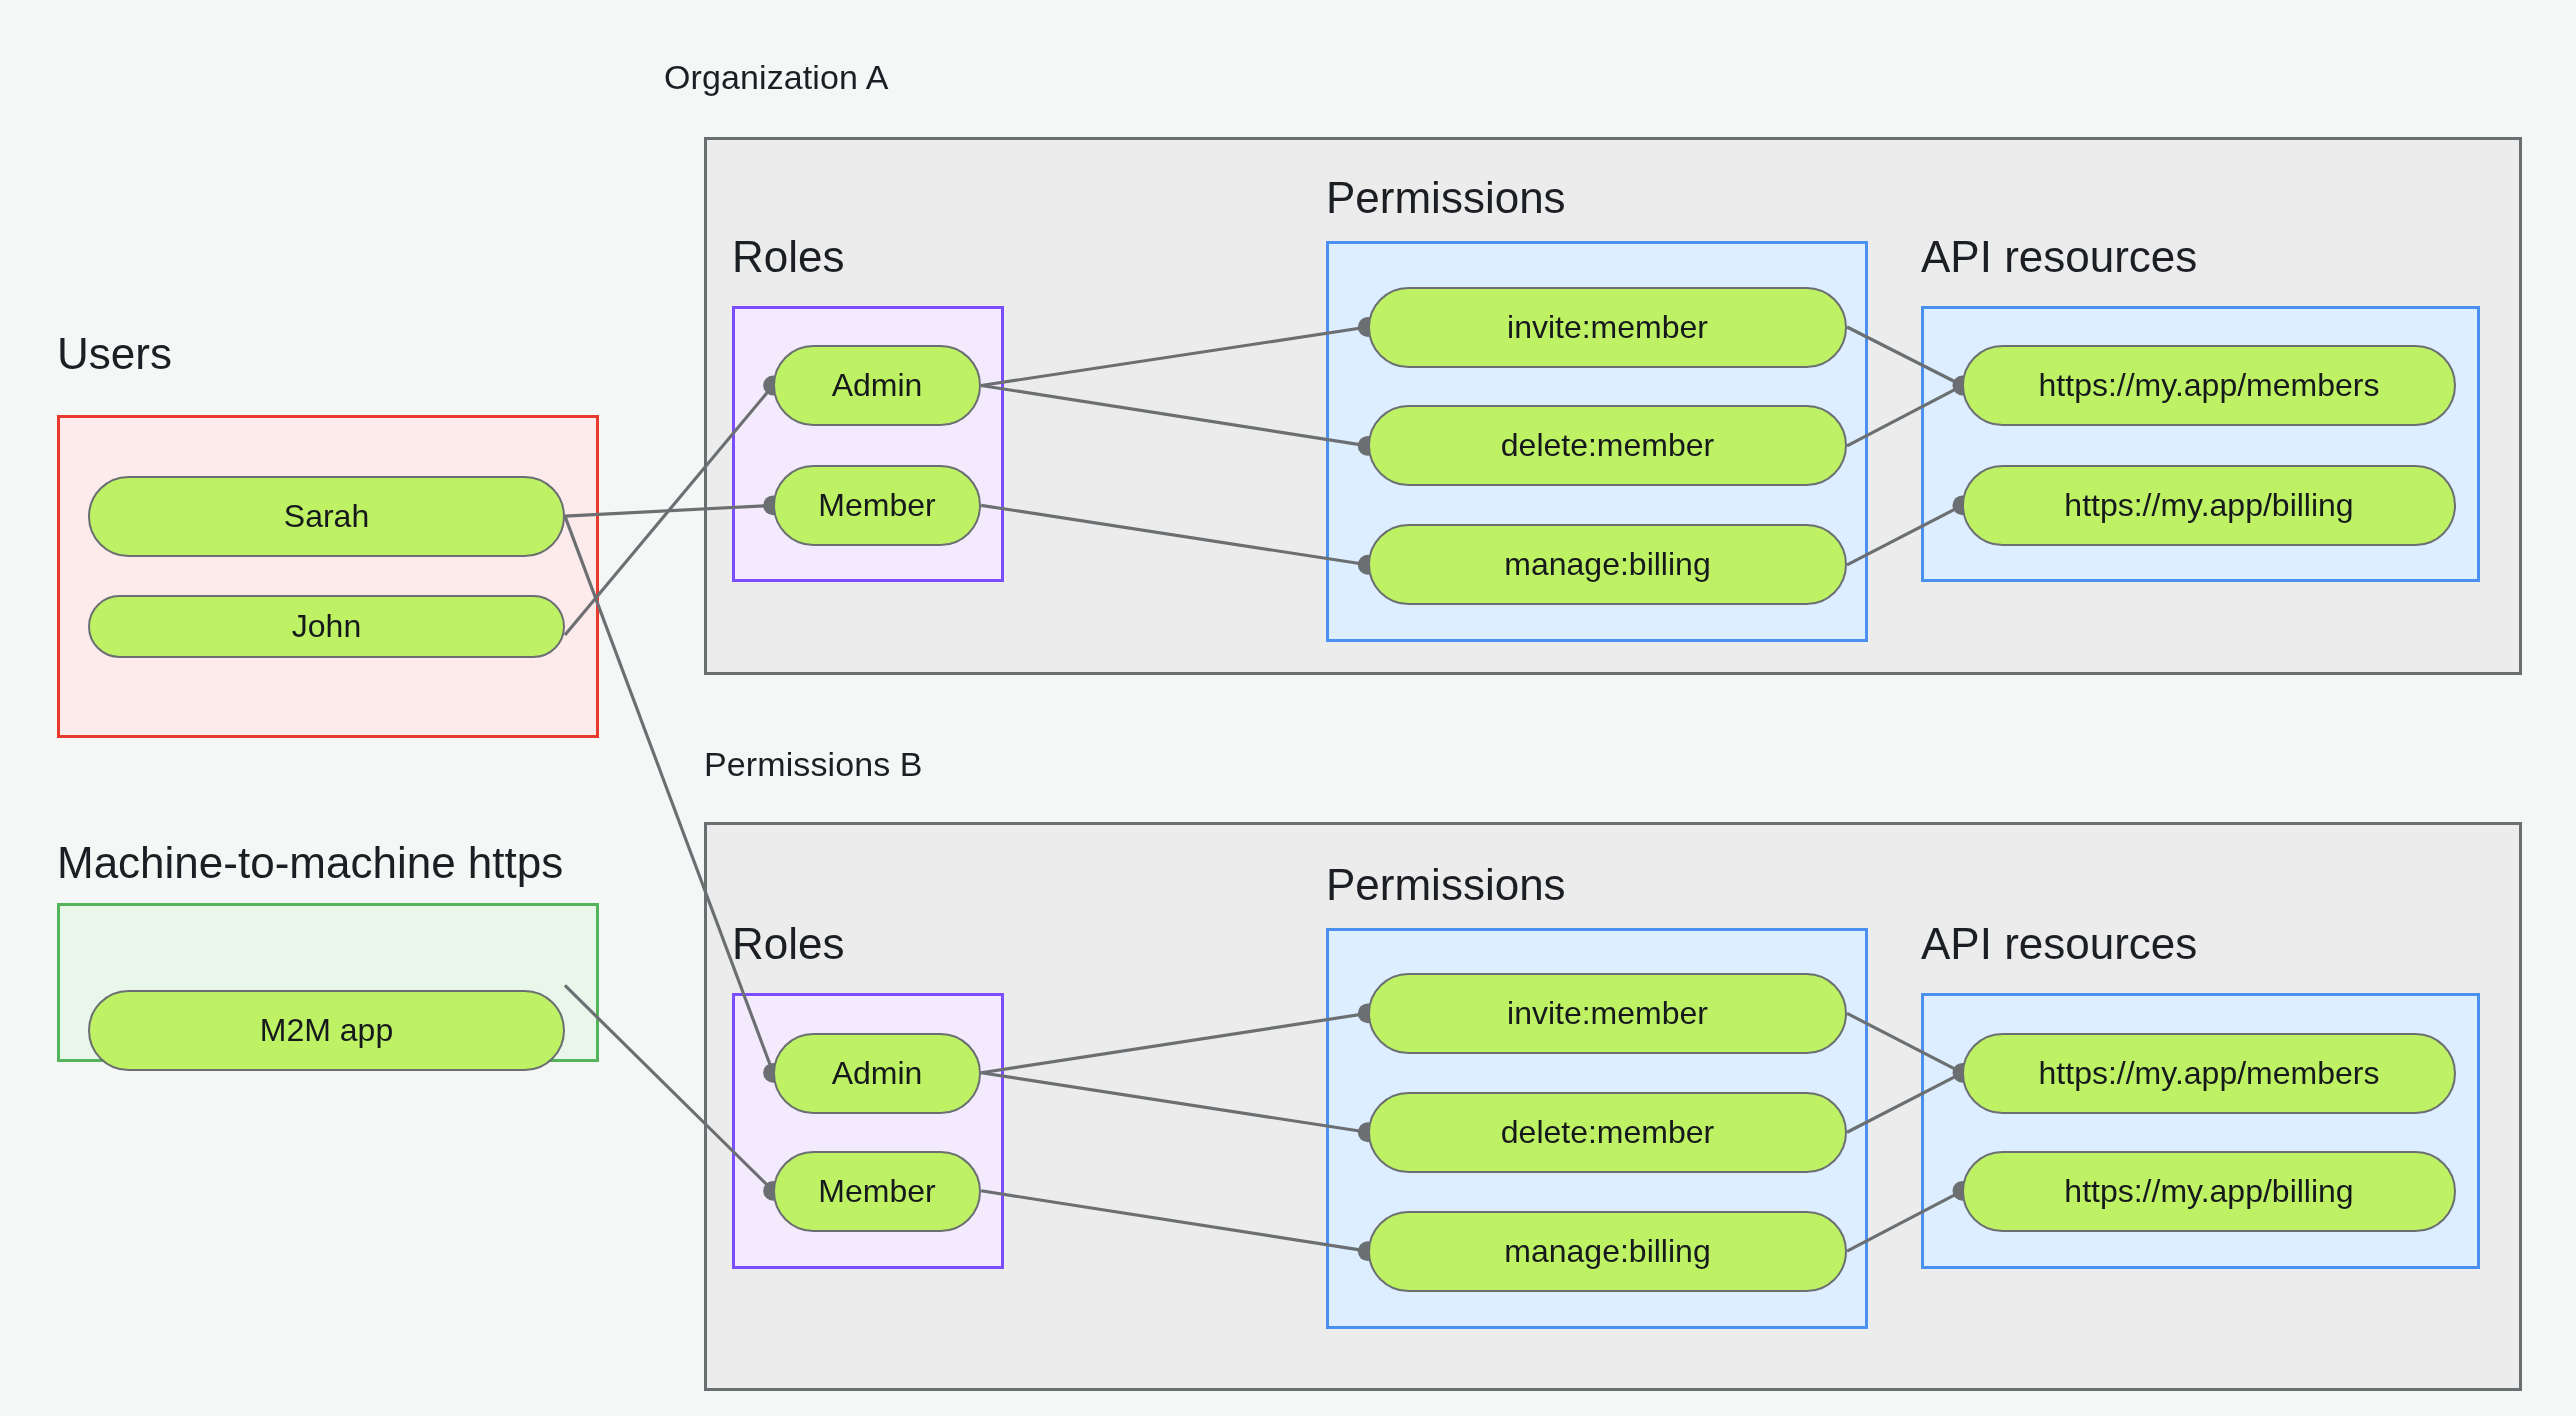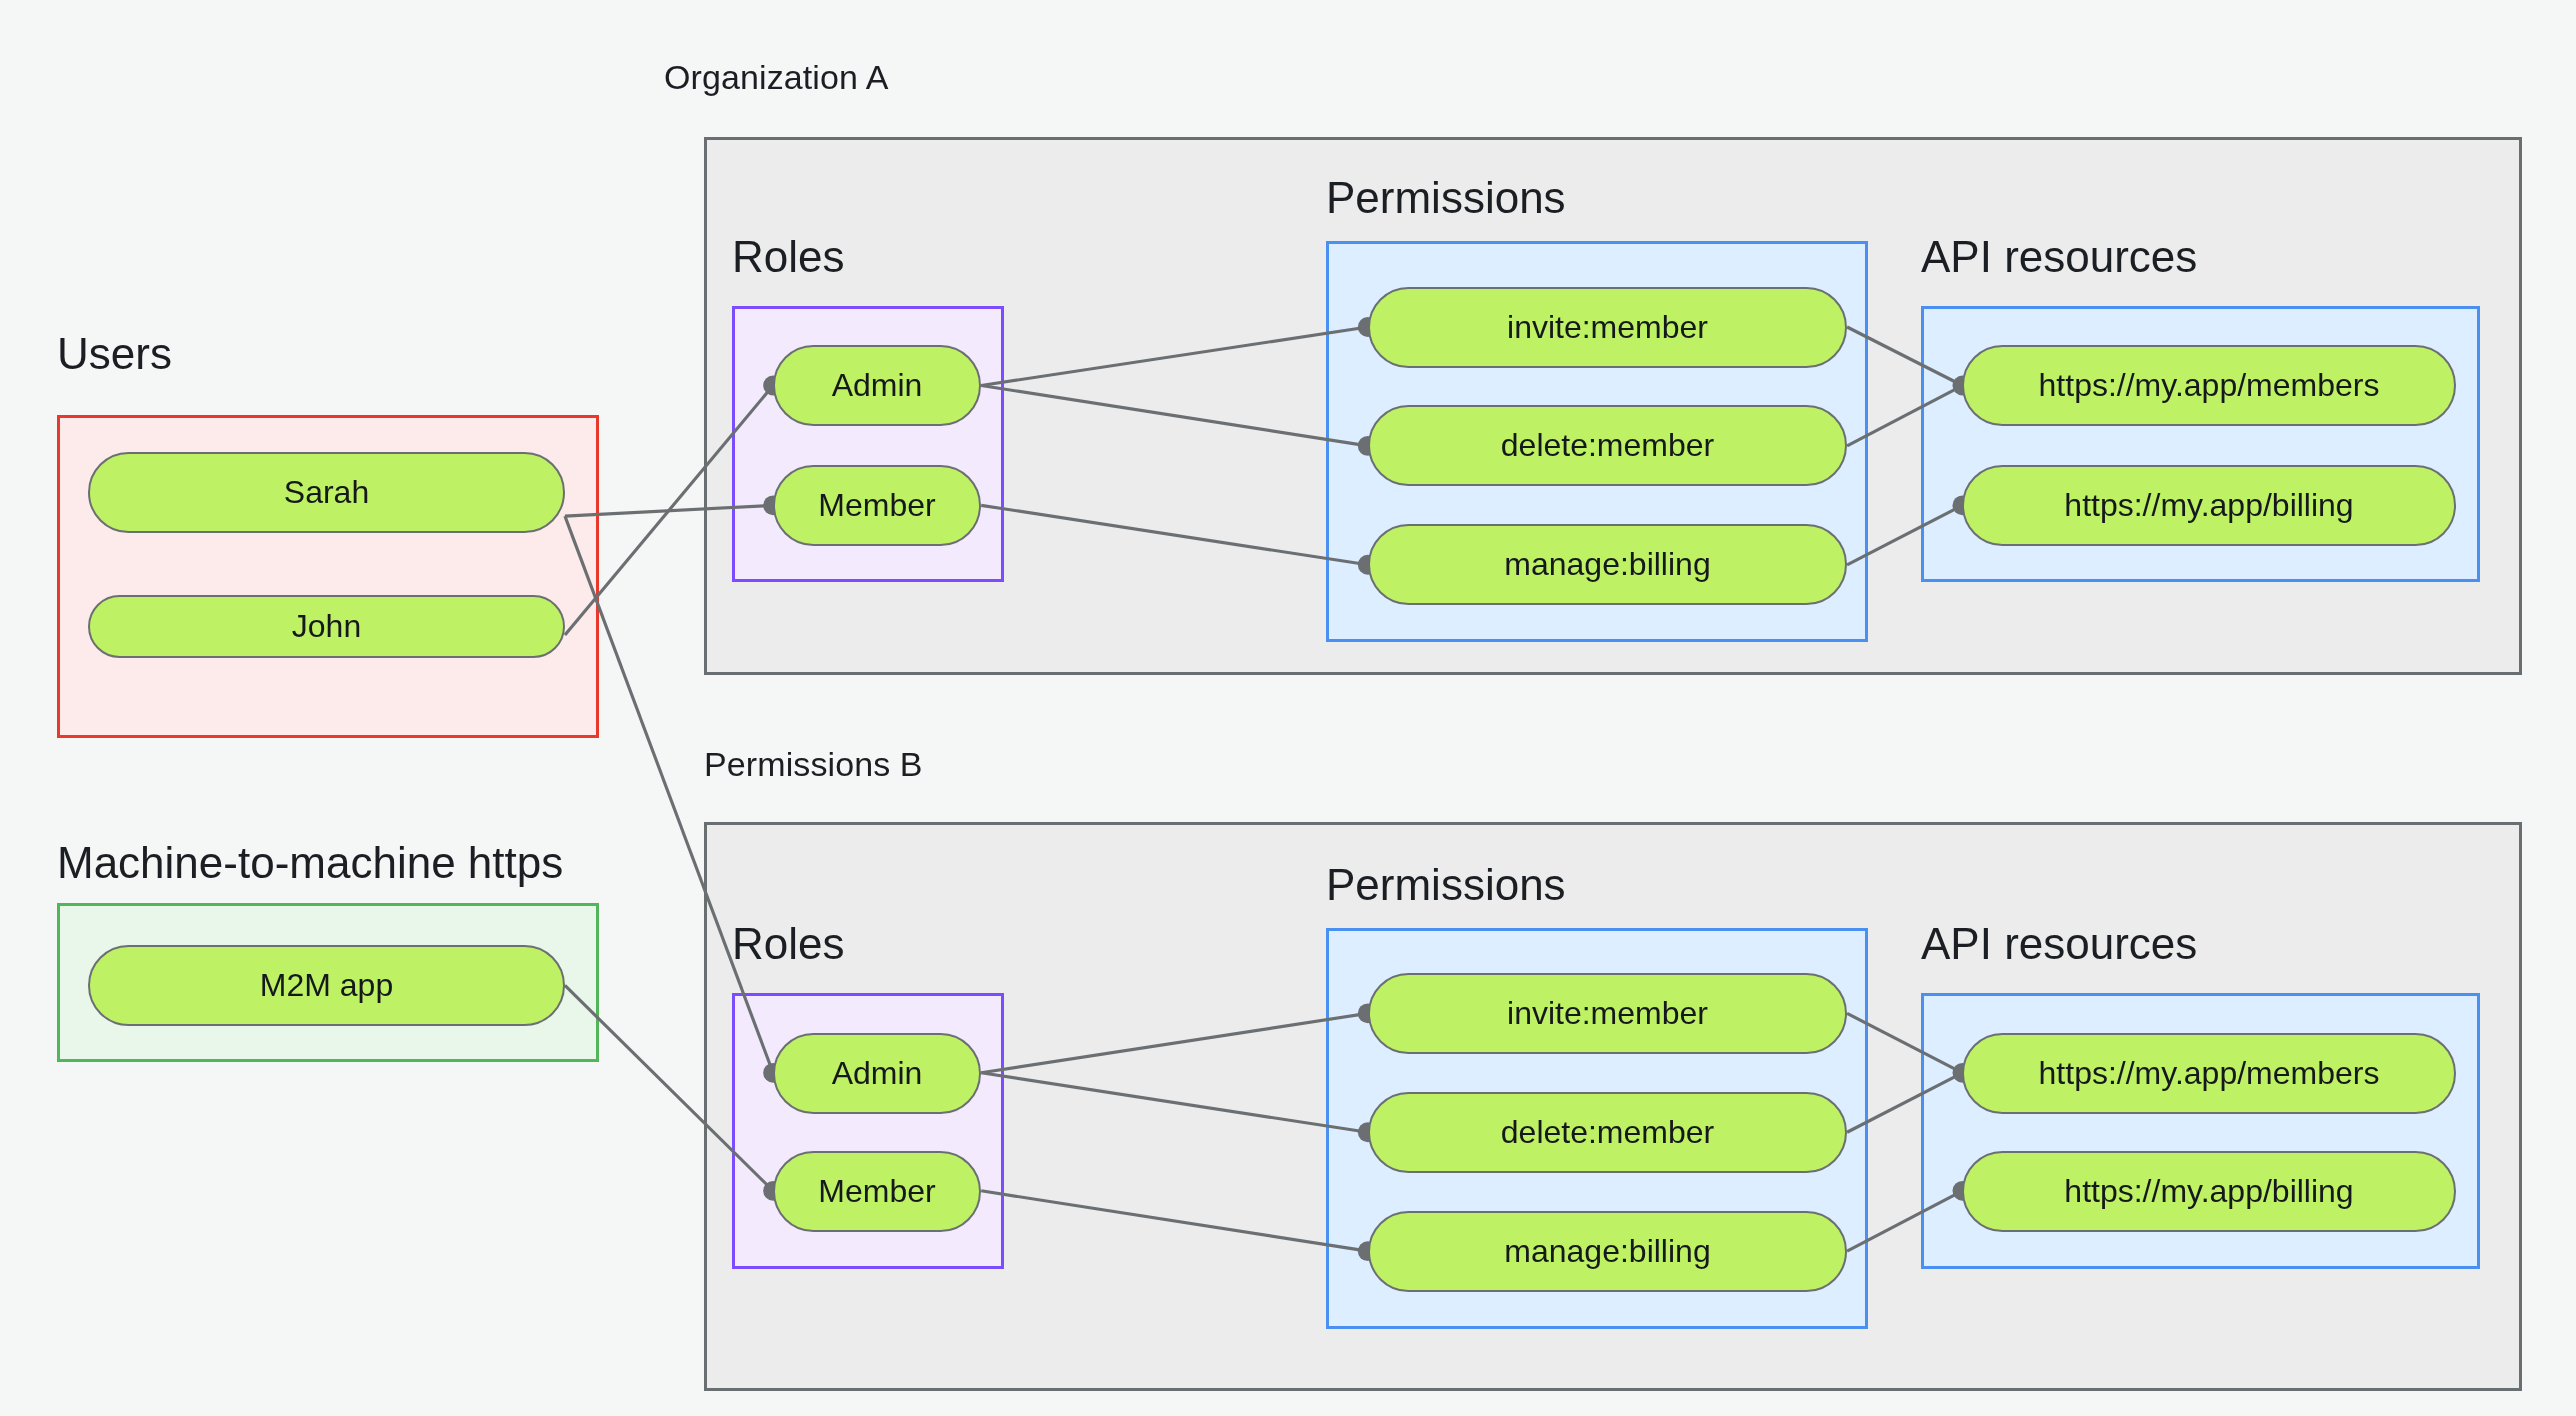--- a/index.html
+++ b/index.html
@@ -169,24 +169,24 @@
   <div class="sec-label" style="left:57px; top:838px;">Machine-to-machine https</div>
 
   <div class="sec-label" style="left:732px; top:232px;">Roles</div>
   <div class="sec-label" style="left:1326px; top:173px;">Permissions</div>
   <div class="sec-label" style="left:1921px; top:232px;">API resources</div>
 
   <div class="sec-label" style="left:732px; top:919px;">Roles</div>
   <div class="sec-label" style="left:1326px; top:860px;">Permissions</div>
   <div class="sec-label" style="left:1921px; top:919px;">API resources</div>
 
-  <div class="pill" style="left:88px; top:452px; width:477px; height:81px;">Sarah</div>
+  <div class="pill" style="left:88px; top:476px; width:477px; height:81px;">Sarah</div>
   <div class="pill" style="left:88px; top:595px; width:477px; height:63px;">John</div>
 
-  <div class="pill" style="left:88px; top:945px; width:477px; height:81px;">M2M app</div>
+  <div class="pill" style="left:88px; top:990px; width:477px; height:81px;">M2M app</div>
 
   <div class="pill" style="left:773px; top:345px; width:208px; height:81px;">Admin</div>
   <div class="pill" style="left:773px; top:465px; width:208px; height:81px;">Member</div>
 
   <div class="pill" style="left:1368px; top:287px; width:479px; height:81px;">invite:member</div>
   <div class="pill" style="left:1368px; top:405px; width:479px; height:81px;">delete:member</div>
   <div class="pill" style="left:1368px; top:524px; width:479px; height:81px;">manage:billing</div>
 
   <div class="pill" style="left:1962px; top:345px; width:494px; height:81px;">https://my.app/members</div>
   <div class="pill" style="left:1962px; top:465px; width:494px; height:81px;">https://my.app/billing</div>

